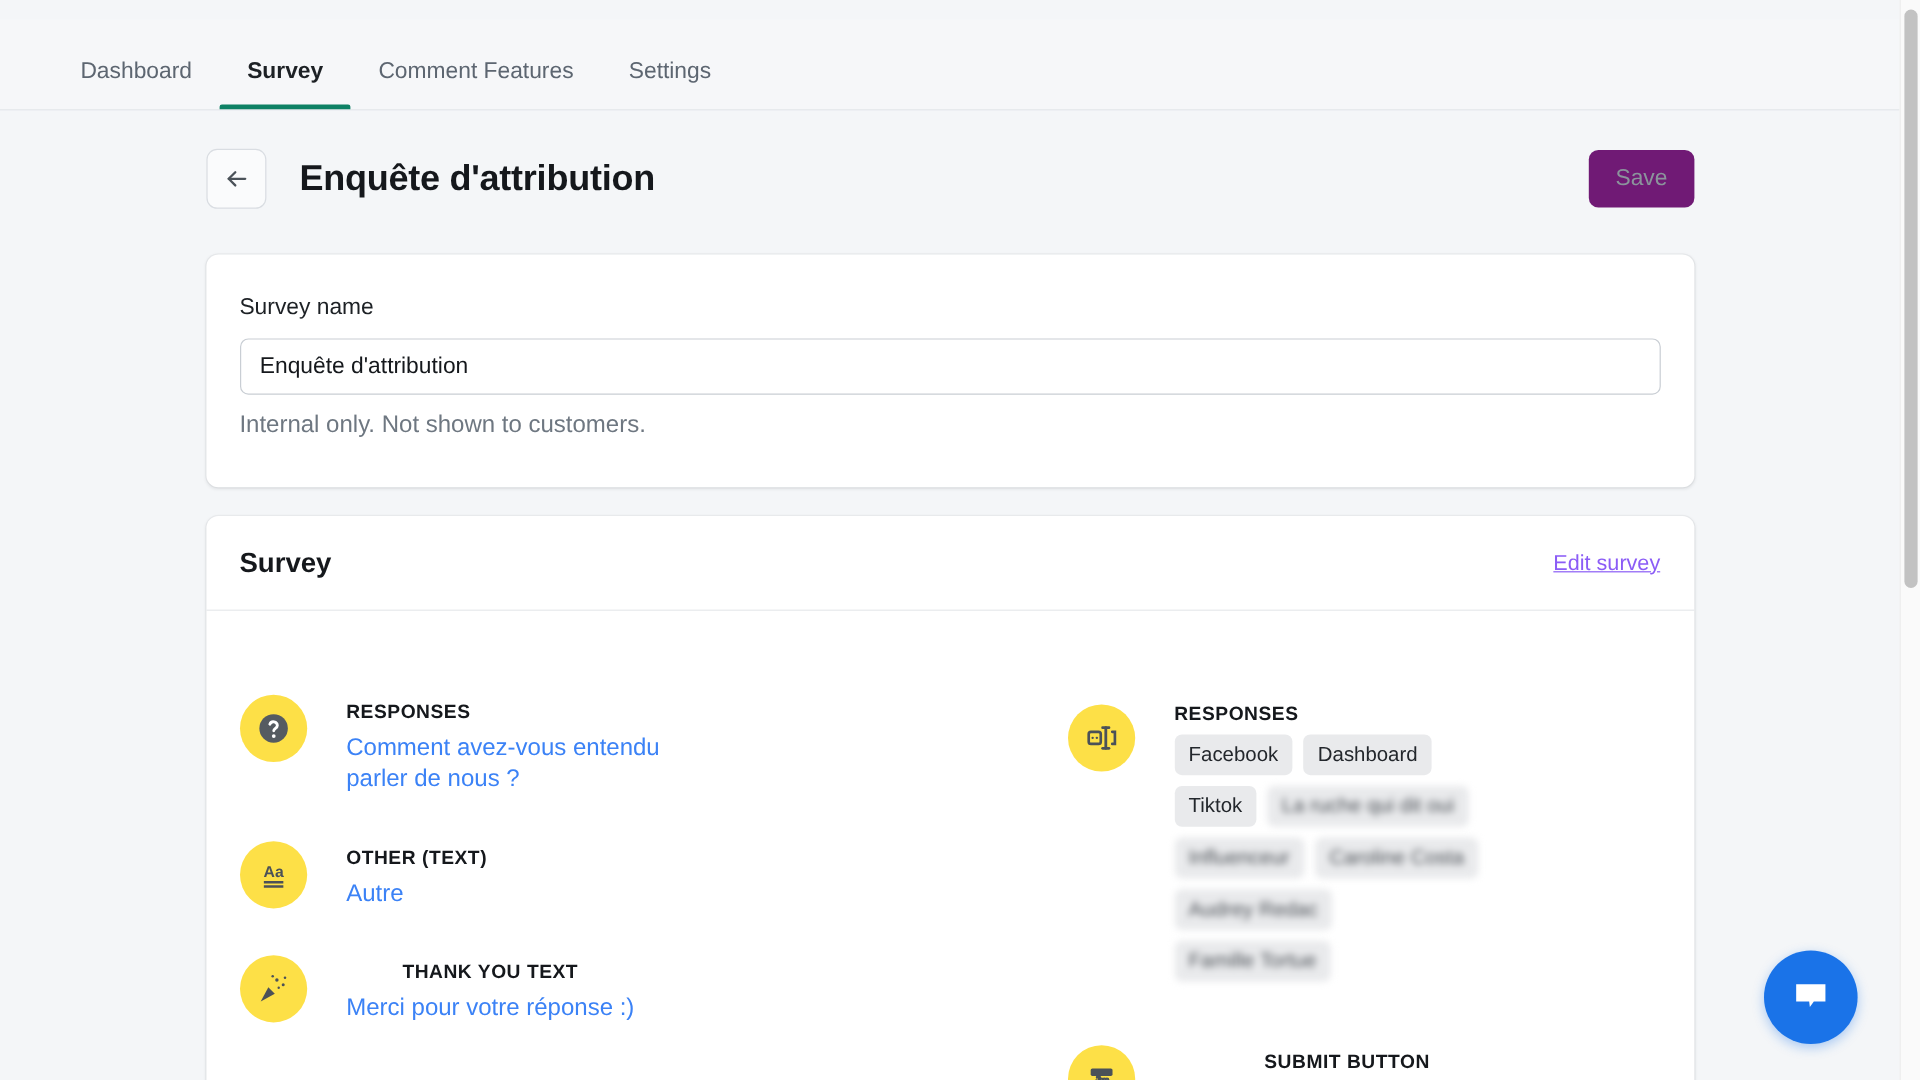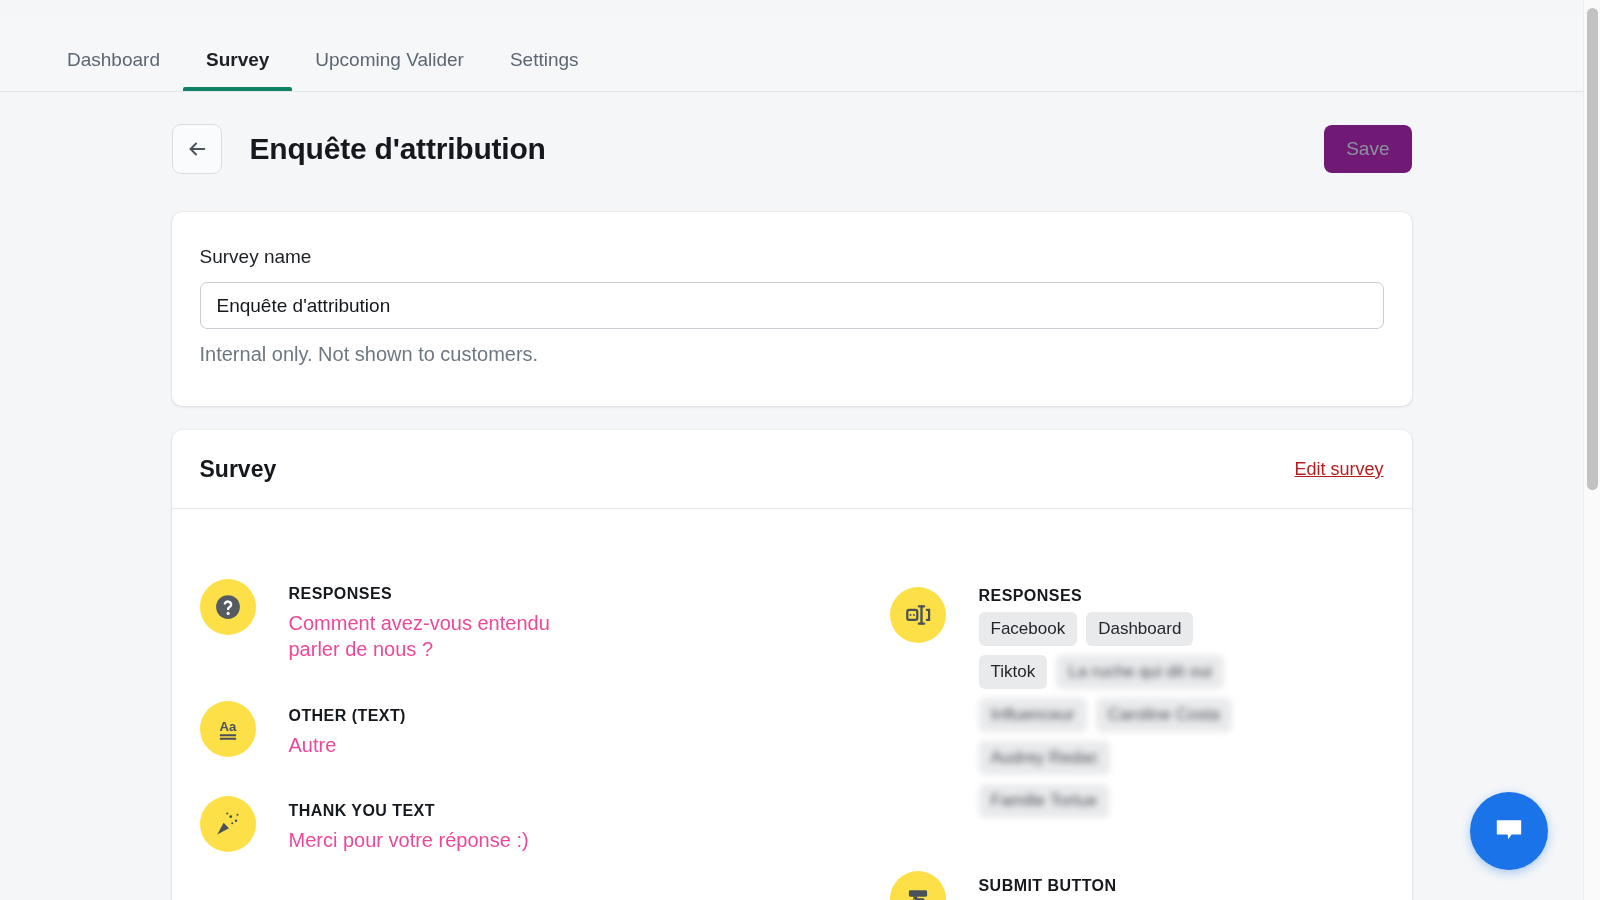--- a/index.html
+++ b/index.html
@@ -123,34 +123,34 @@
 
   
   .survey-grid {
     display: grid;
     grid-template-columns: 690px 1fr;
     padding: 22px 28px 40px 28px;
   }
   .col { display: flex; flex-direction: column; }
 
   .item { display: flex; align-items: flex-start; margin-bottom: 38px; }
-  .item:last-child { margin-bottom: 0; }
+  .item:last-child { margin-bottom: 0; text-align: center; }
   .item-icon {
     width: 56px; height: 56px; border-radius: 50%;
     background: #fde047;
     display: flex; align-items: center; justify-content: center;
     flex: none;
   }
   .item-text { margin-left: 33px; padding-top: 6px; }
   .item-caption {
     font-size: 16px; font-weight: 700; color: #15181c;
     letter-spacing: .45px; margin-bottom: 7px;
   }
   .item-value {
-    font-size: 20px; color: #ec4899; line-height: 1.32;
+    font-size: 20px; color: #3b82f6; line-height: 1.32;
     max-width: 300px;
   }
   .item-value.wide { max-width: 310px; }
 
   .chip-wrap { display: flex; flex-wrap: wrap; max-width: 268px; margin-top: 6px; }
   .chip {
     background: #e9eaec;
     border-radius: 6px;
     font-size: 17px;
     color: #23272c;
@@ -192,21 +192,21 @@
   }
 </style>
 </head>
 <body>
 
 <div class="app">
 
   <div class="topbar">
     <div class="tab">Dashboard</div>
     <div class="tab active">Survey</div>
-    <div class="tab">Upcoming Valider</div>
+    <div class="tab">Comment Features</div>
     <div class="tab">Settings</div>
   </div>
 
   <div class="page">
     <div class="inner">
 
       <div class="page-head">
         <div class="back-btn">
           <span>
             <svg width="22" height="22" viewBox="0 0 24 24" fill="none" stroke="#4b5259" stroke-width="2.1" stroke-linecap="round" stroke-linejoin="round">
@@ -223,21 +223,21 @@
         <div class="card-body">
           <div class="field-label">Survey name</div>
           <input class="text-input" type="text" value="Enquête d'attribution" placeholder="Survey name" style="">
           <div class="help-text">Internal only. Not shown to customers.</div>
         </div>
       </div>
 
       <div class="card">
         <div class="card-header">
           <h2>Survey</h2>
-          <span class="link" style="color: #b91c1c;">Edit survey</span>
+          <span class="link" style="color: #8b5cf6;">Edit survey</span>
         </div>
 
         <div class="survey-grid">
 
           <div class="col col-left">
 
             <div class="item">
               <div class="item-icon">
                 <svg width="30" height="30" viewBox="0 0 24 24">
                   <circle cx="12" cy="12" r="9.5" fill="#555b61"></circle>

